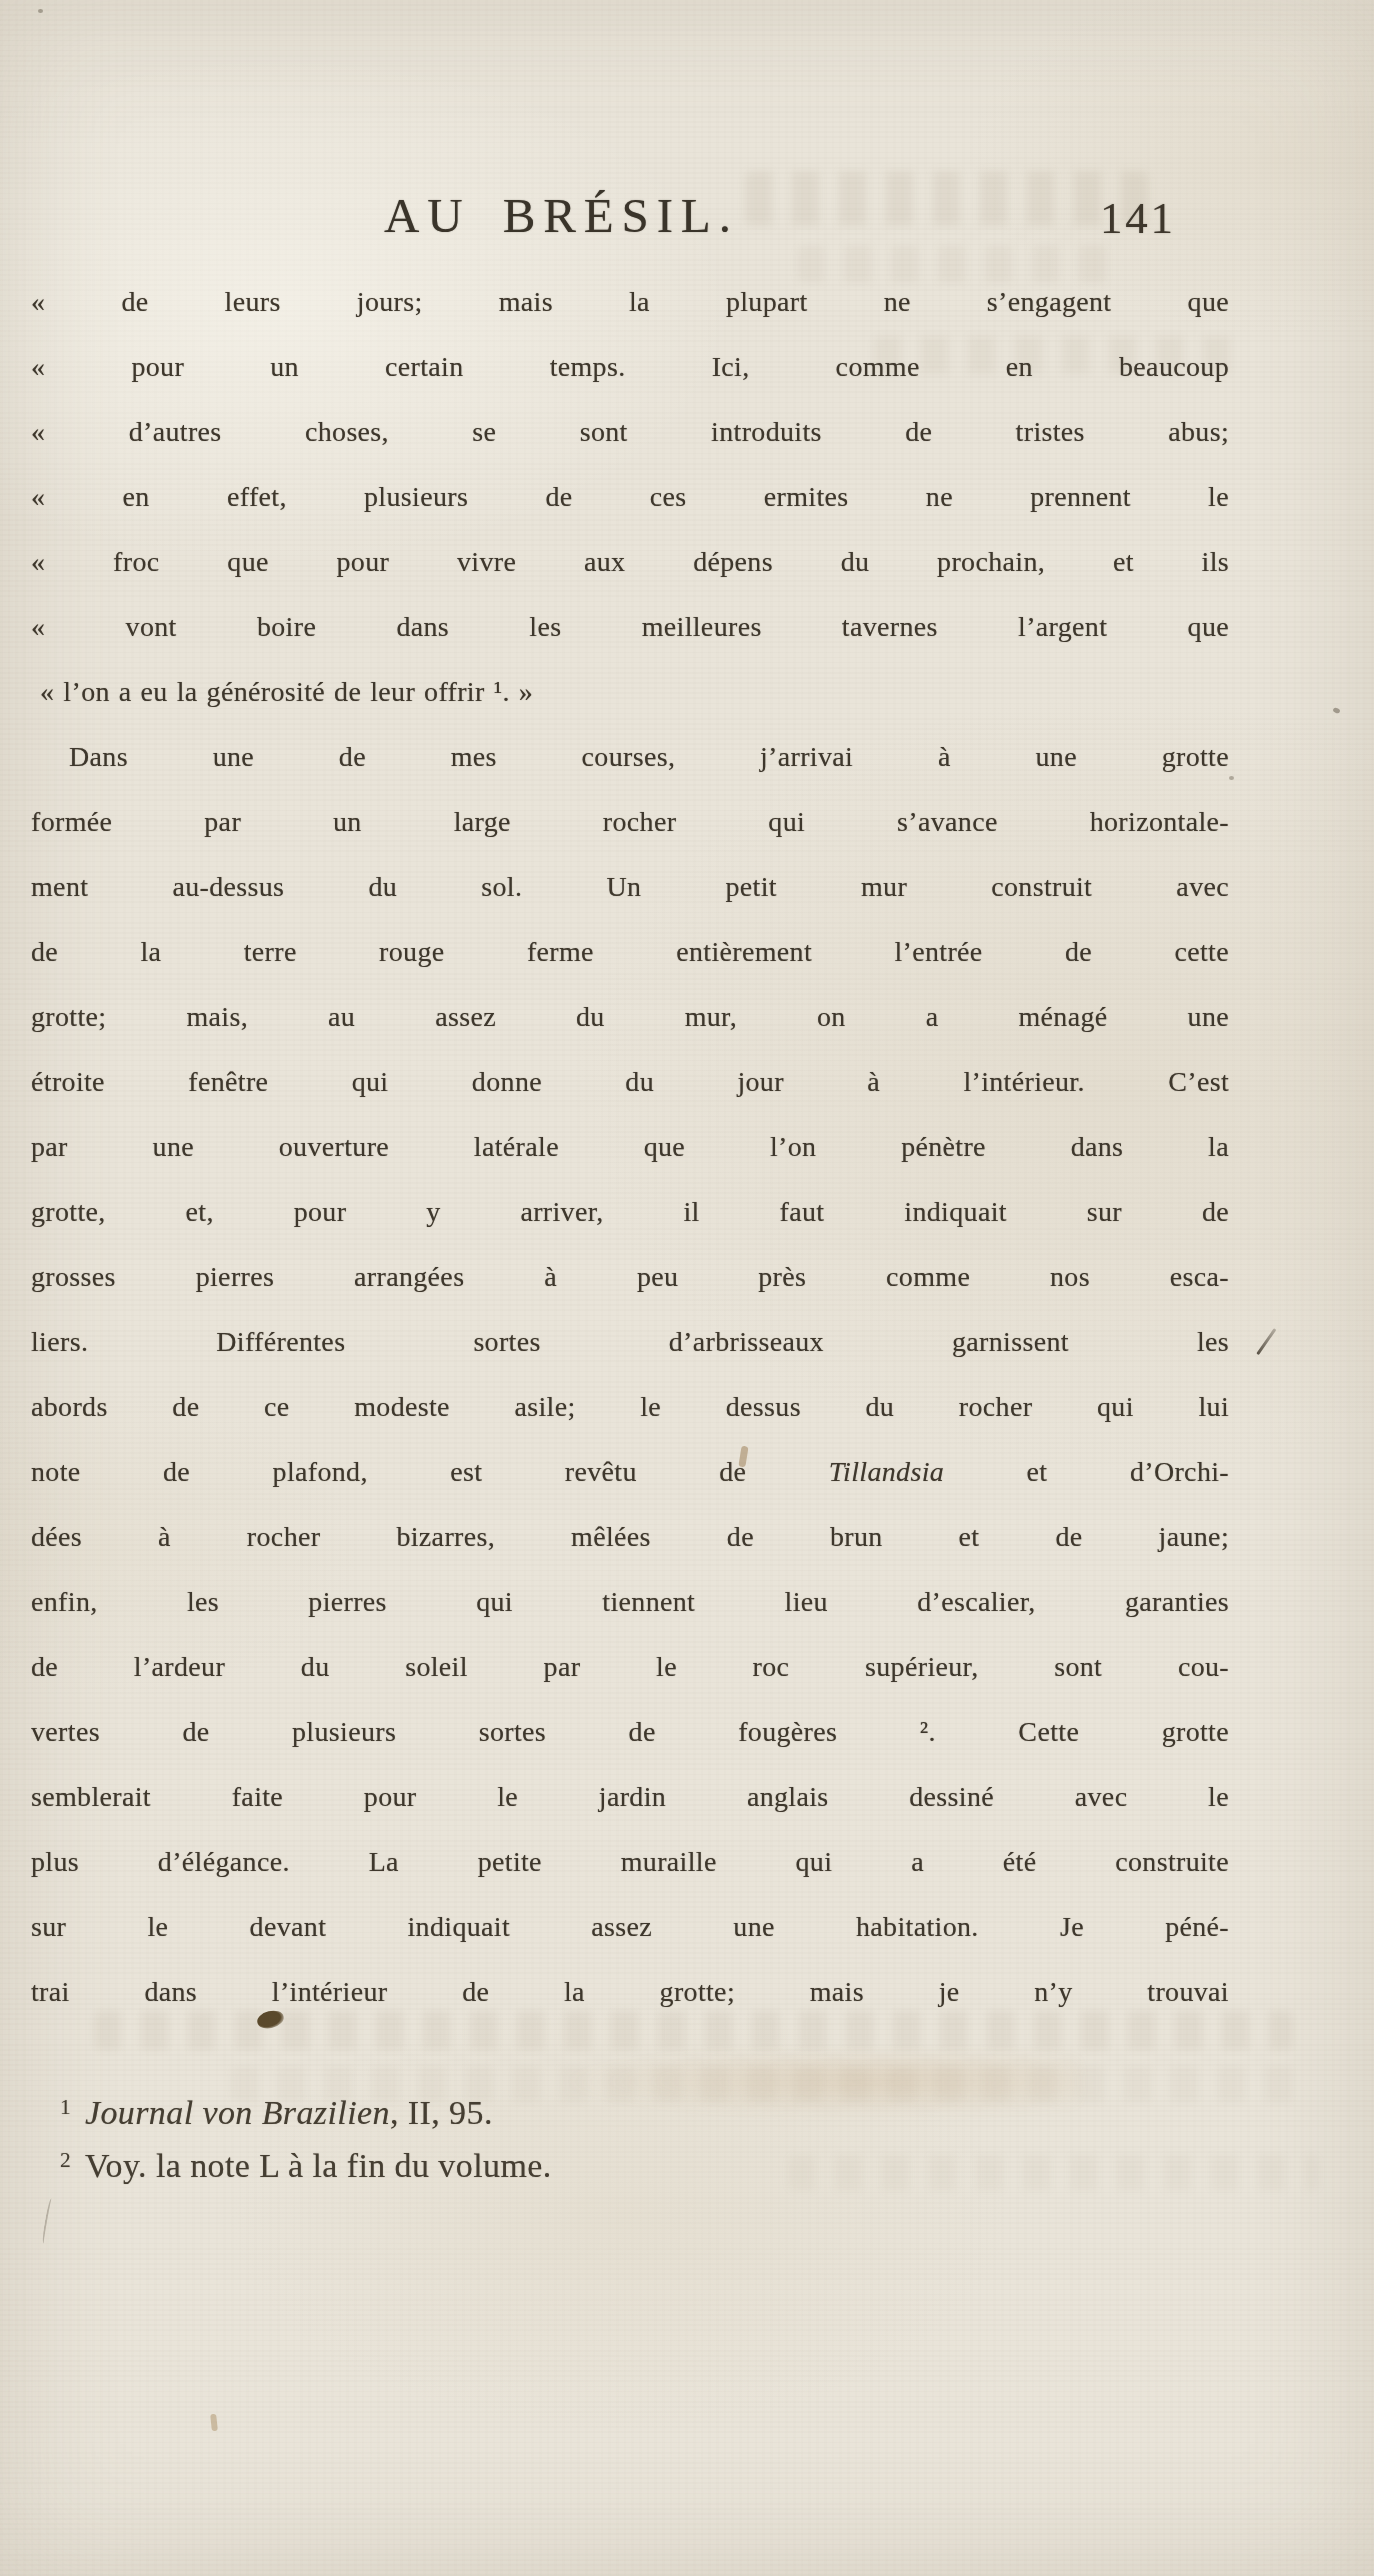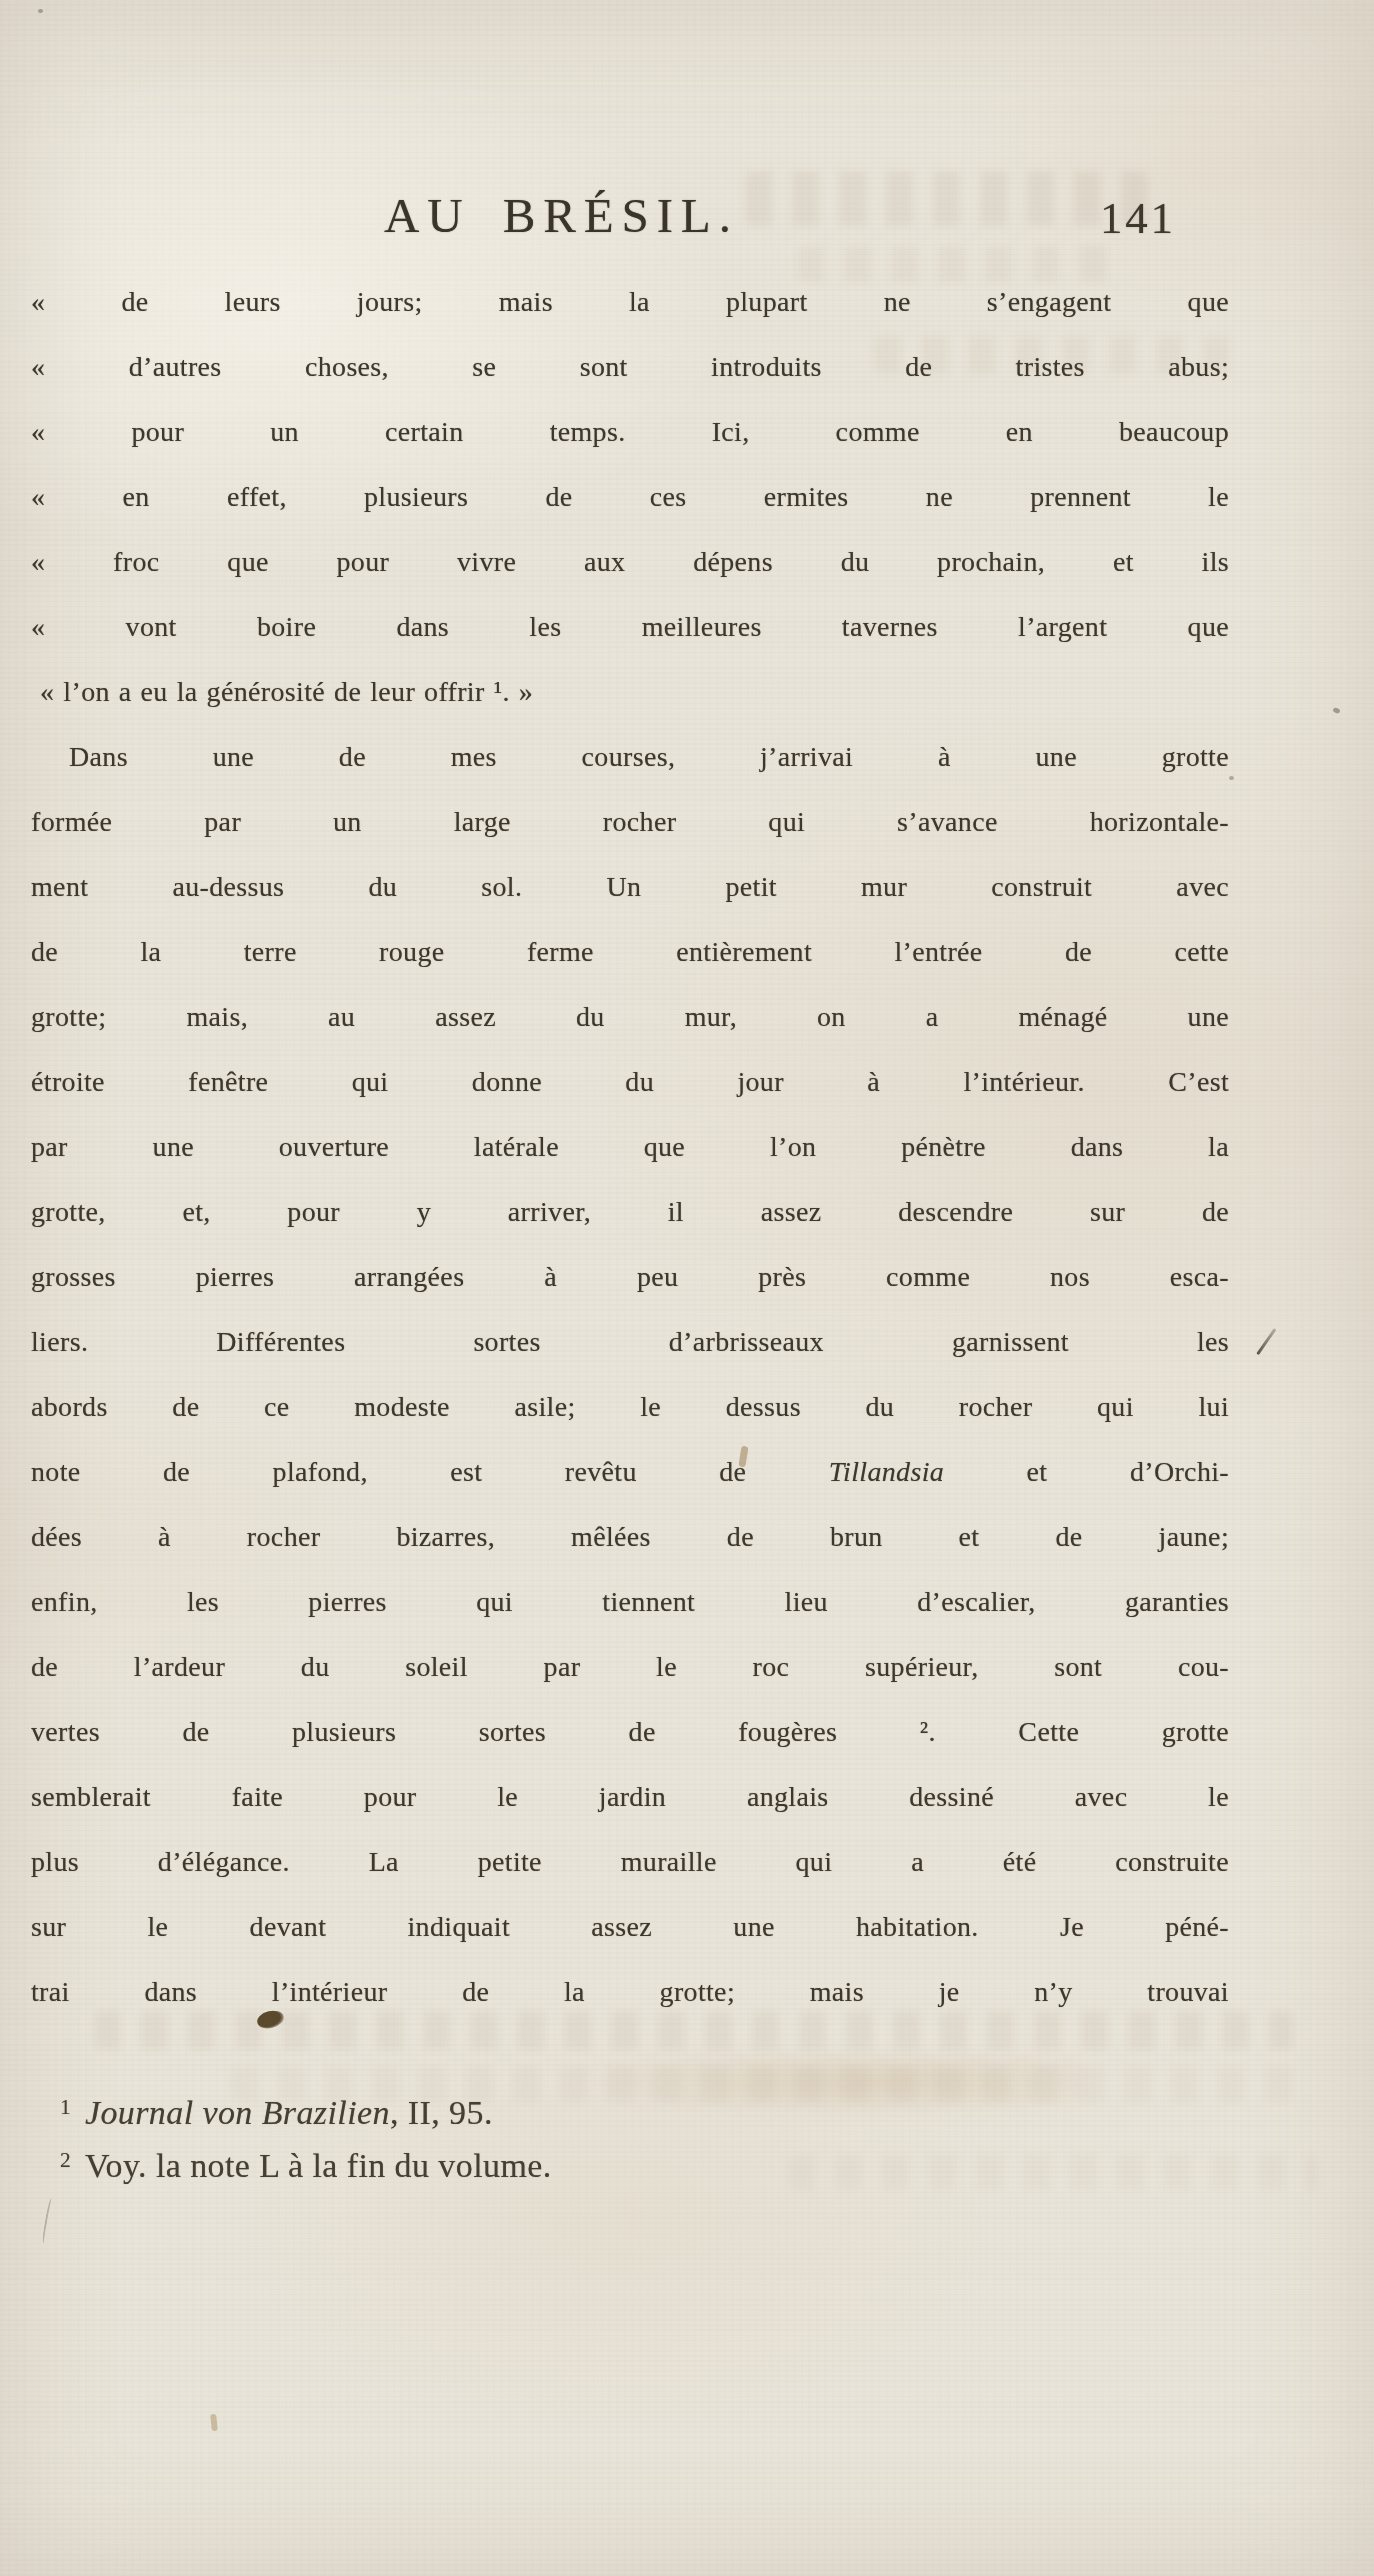--- a/index.html
+++ b/index.html
@@ -119,34 +119,34 @@
   <div class="ghost ghost-bands" id="ghost-bottom-1"></div>
   <div class="ghost ghost-bands" id="ghost-bottom-2"></div>
   <div class="ghost ghost-bands" id="ghost-foot-right"></div>
   <div class="ghost" id="ghost-stain"></div>
 
   <div class="running-title">AU BRÉSIL.</div>
   <div class="page-number">141</div>
 
   <div class="body-text">
       <div class="line"><span>« de leurs jours; mais la plupart ne s’engagent que</span></div>
+      <div class="line"><span>« pour un certain temps. Ici, comme en beaucoup</span></div>
       <div class="line"><span>« d’autres choses, se sont introduits de tristes abus;</span></div>
-      <div class="line"><span>« pour un certain temps. Ici, comme en beaucoup</span></div>
       <div class="line"><span>« en effet, plusieurs de ces ermites ne prennent le</span></div>
       <div class="line"><span>« froc que pour vivre aux dépens du prochain, et ils</span></div>
       <div class="line"><span>« vont boire dans les meilleures tavernes l’argent que</span></div>
       <div class="line align-left"><span>« l’on a eu la générosité de leur offrir ¹. »</span></div>
       <div class="line indent"><span>Dans une de mes courses, j’arrivai à une grotte</span></div>
       <div class="line"><span>formée par un large rocher qui s’avance horizontale-</span></div>
       <div class="line"><span>ment au-dessus du sol. Un petit mur construit avec</span></div>
       <div class="line"><span>de la terre rouge ferme entièrement l’entrée de cette</span></div>
       <div class="line"><span>grotte; mais, au assez du mur, on a ménagé une</span></div>
       <div class="line"><span>étroite fenêtre qui donne du jour à l’intérieur. C’est</span></div>
       <div class="line"><span>par une ouverture latérale que l’on pénètre dans la</span></div>
-      <div class="line"><span>grotte, et, pour y arriver, il assez descendre sur de</span></div>
+      <div class="line"><span>grotte, et, pour y arriver, il faut indiquait sur de</span></div>
       <div class="line"><span>grosses pierres arrangées à peu près comme nos esca-</span></div>
       <div class="line"><span>liers. Différentes sortes d’arbrisseaux garnissent les</span></div>
       <div class="line"><span>abords de ce modeste asile; le dessus du rocher qui lui</span></div>
       <div class="line"><span>note de plafond, est revêtu de </span><span class="italic">Tillandsia</span><span> et d’Orchi-</span></div>
       <div class="line"><span>dées à rocher bizarres, mêlées de brun et de jaune;</span></div>
       <div class="line"><span>enfin, les pierres qui tiennent lieu d’escalier, garanties</span></div>
       <div class="line"><span>de l’ardeur du soleil par le roc supérieur, sont cou-</span></div>
       <div class="line"><span>vertes de plusieurs sortes de fougères ². Cette grotte</span></div>
       <div class="line"><span>semblerait faite pour le jardin anglais dessiné avec le</span></div>
       <div class="line"><span>plus d’élégance. La petite muraille qui a été construite</span></div>

